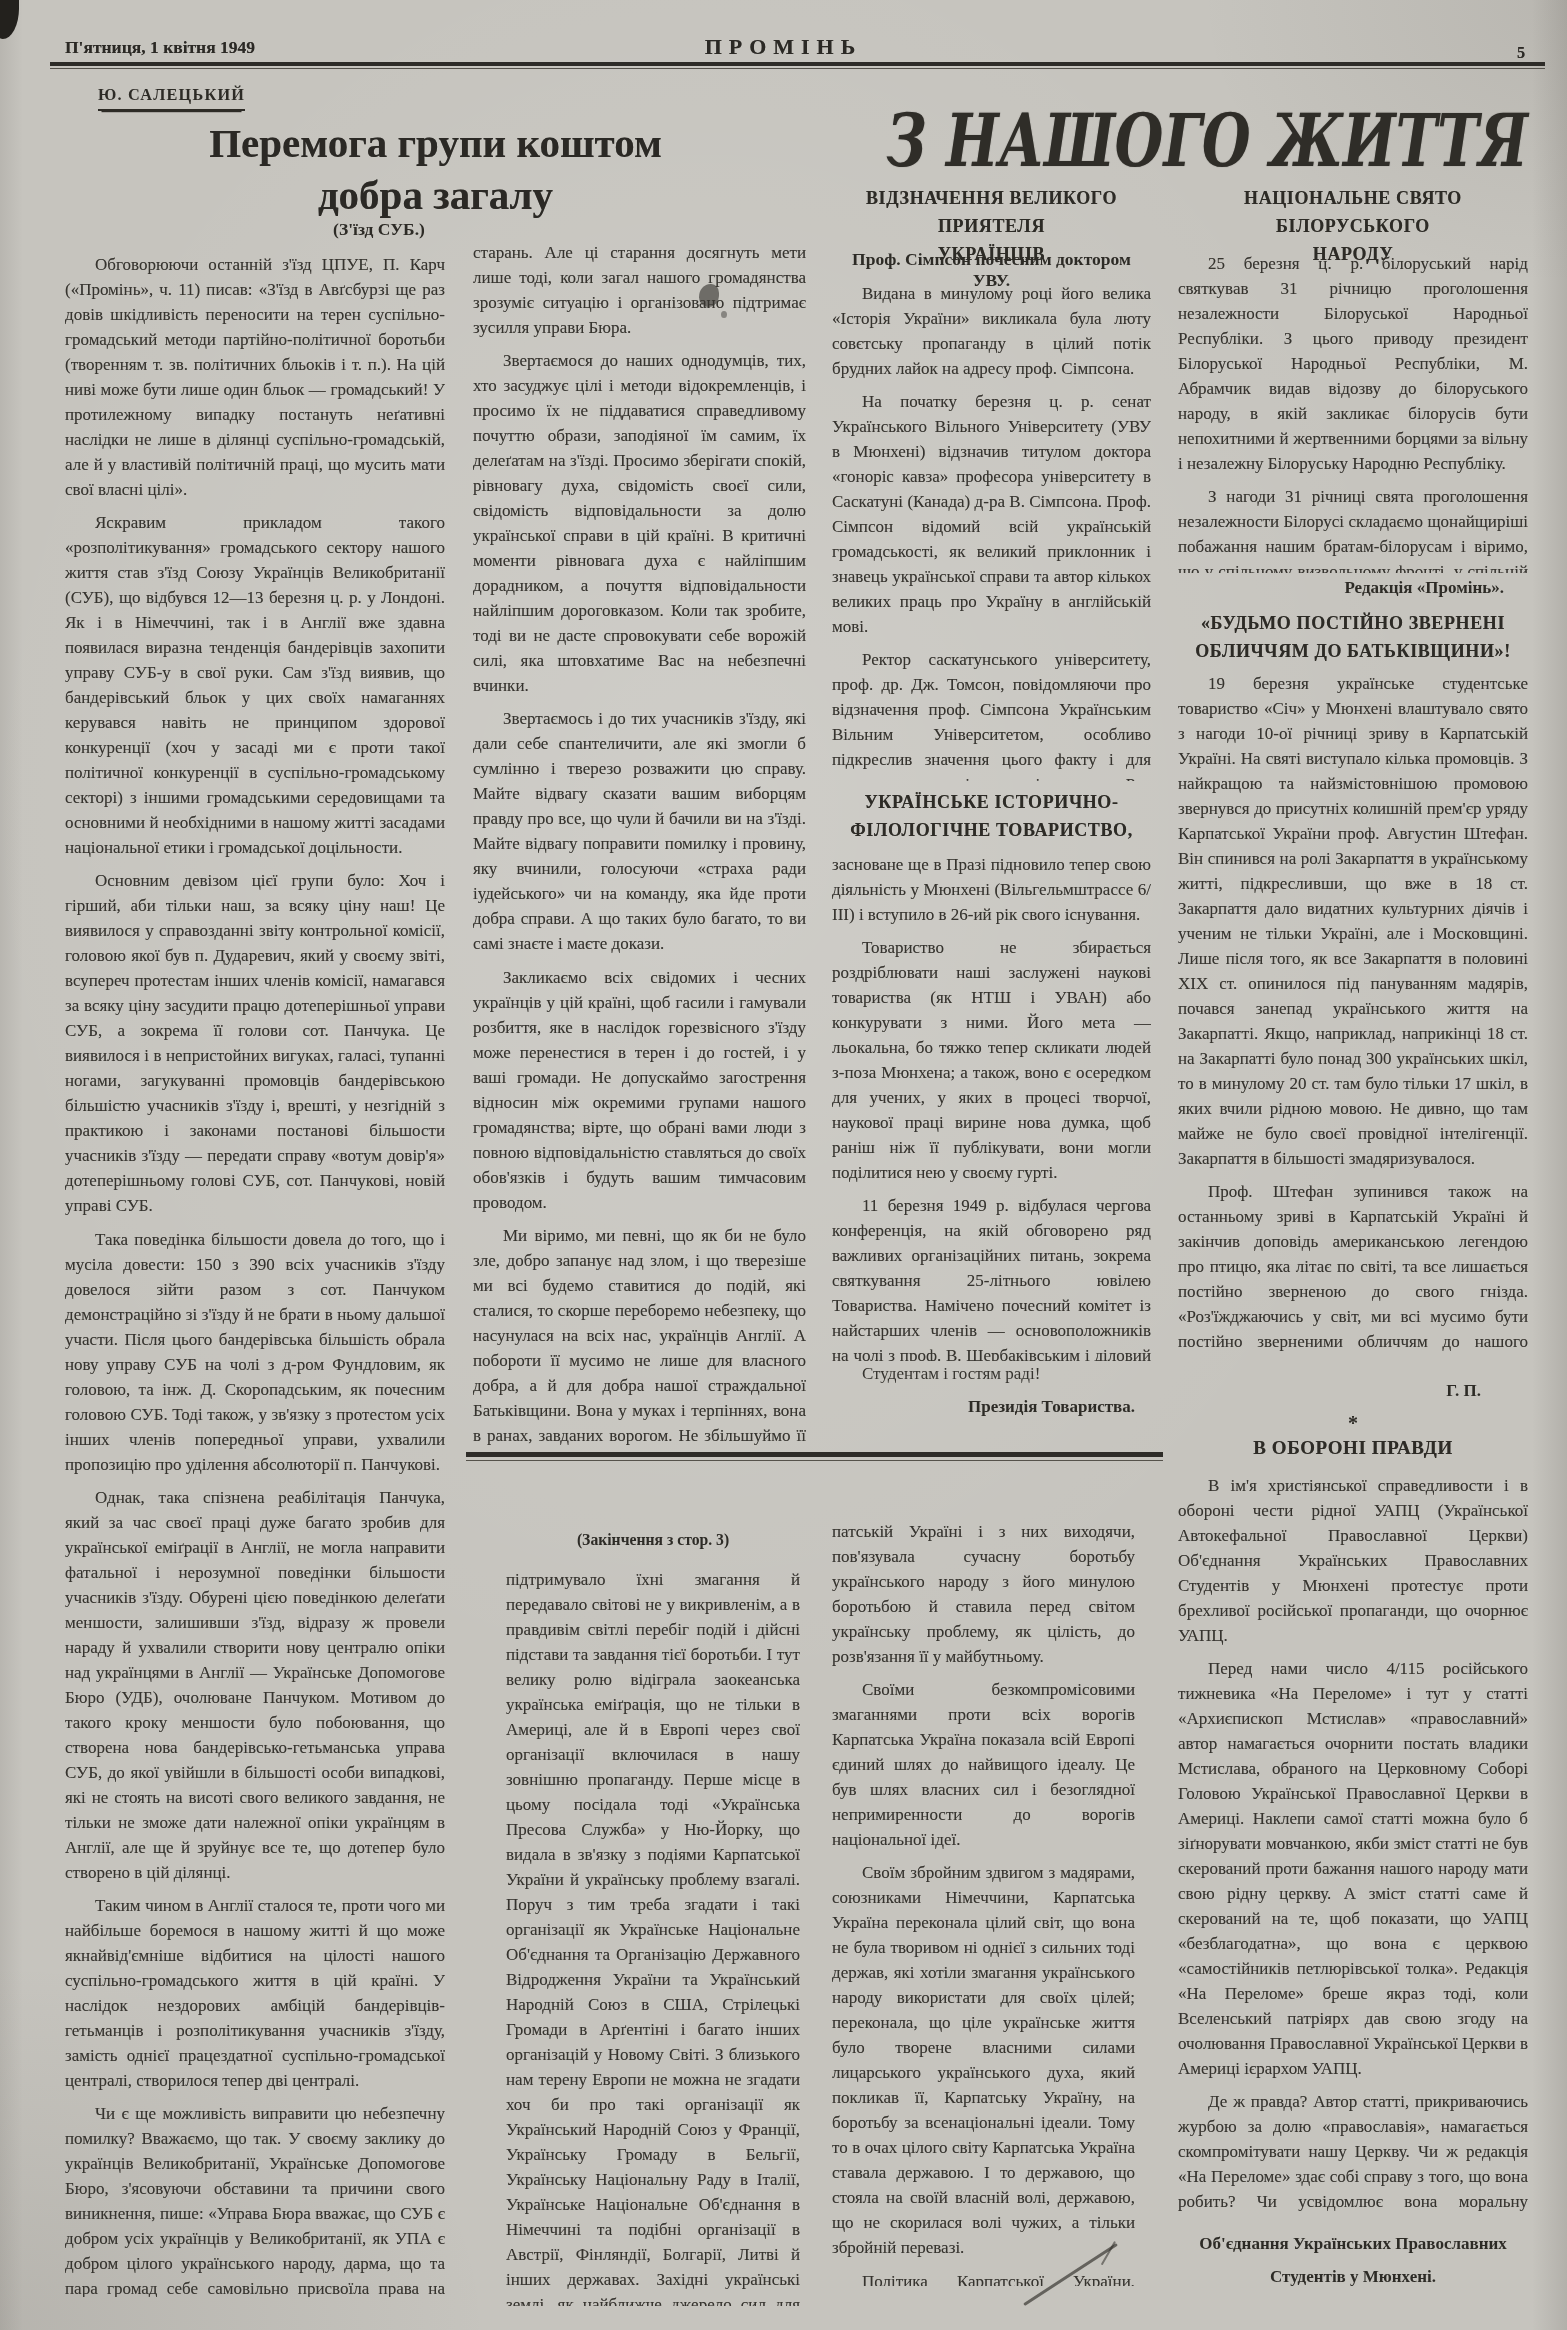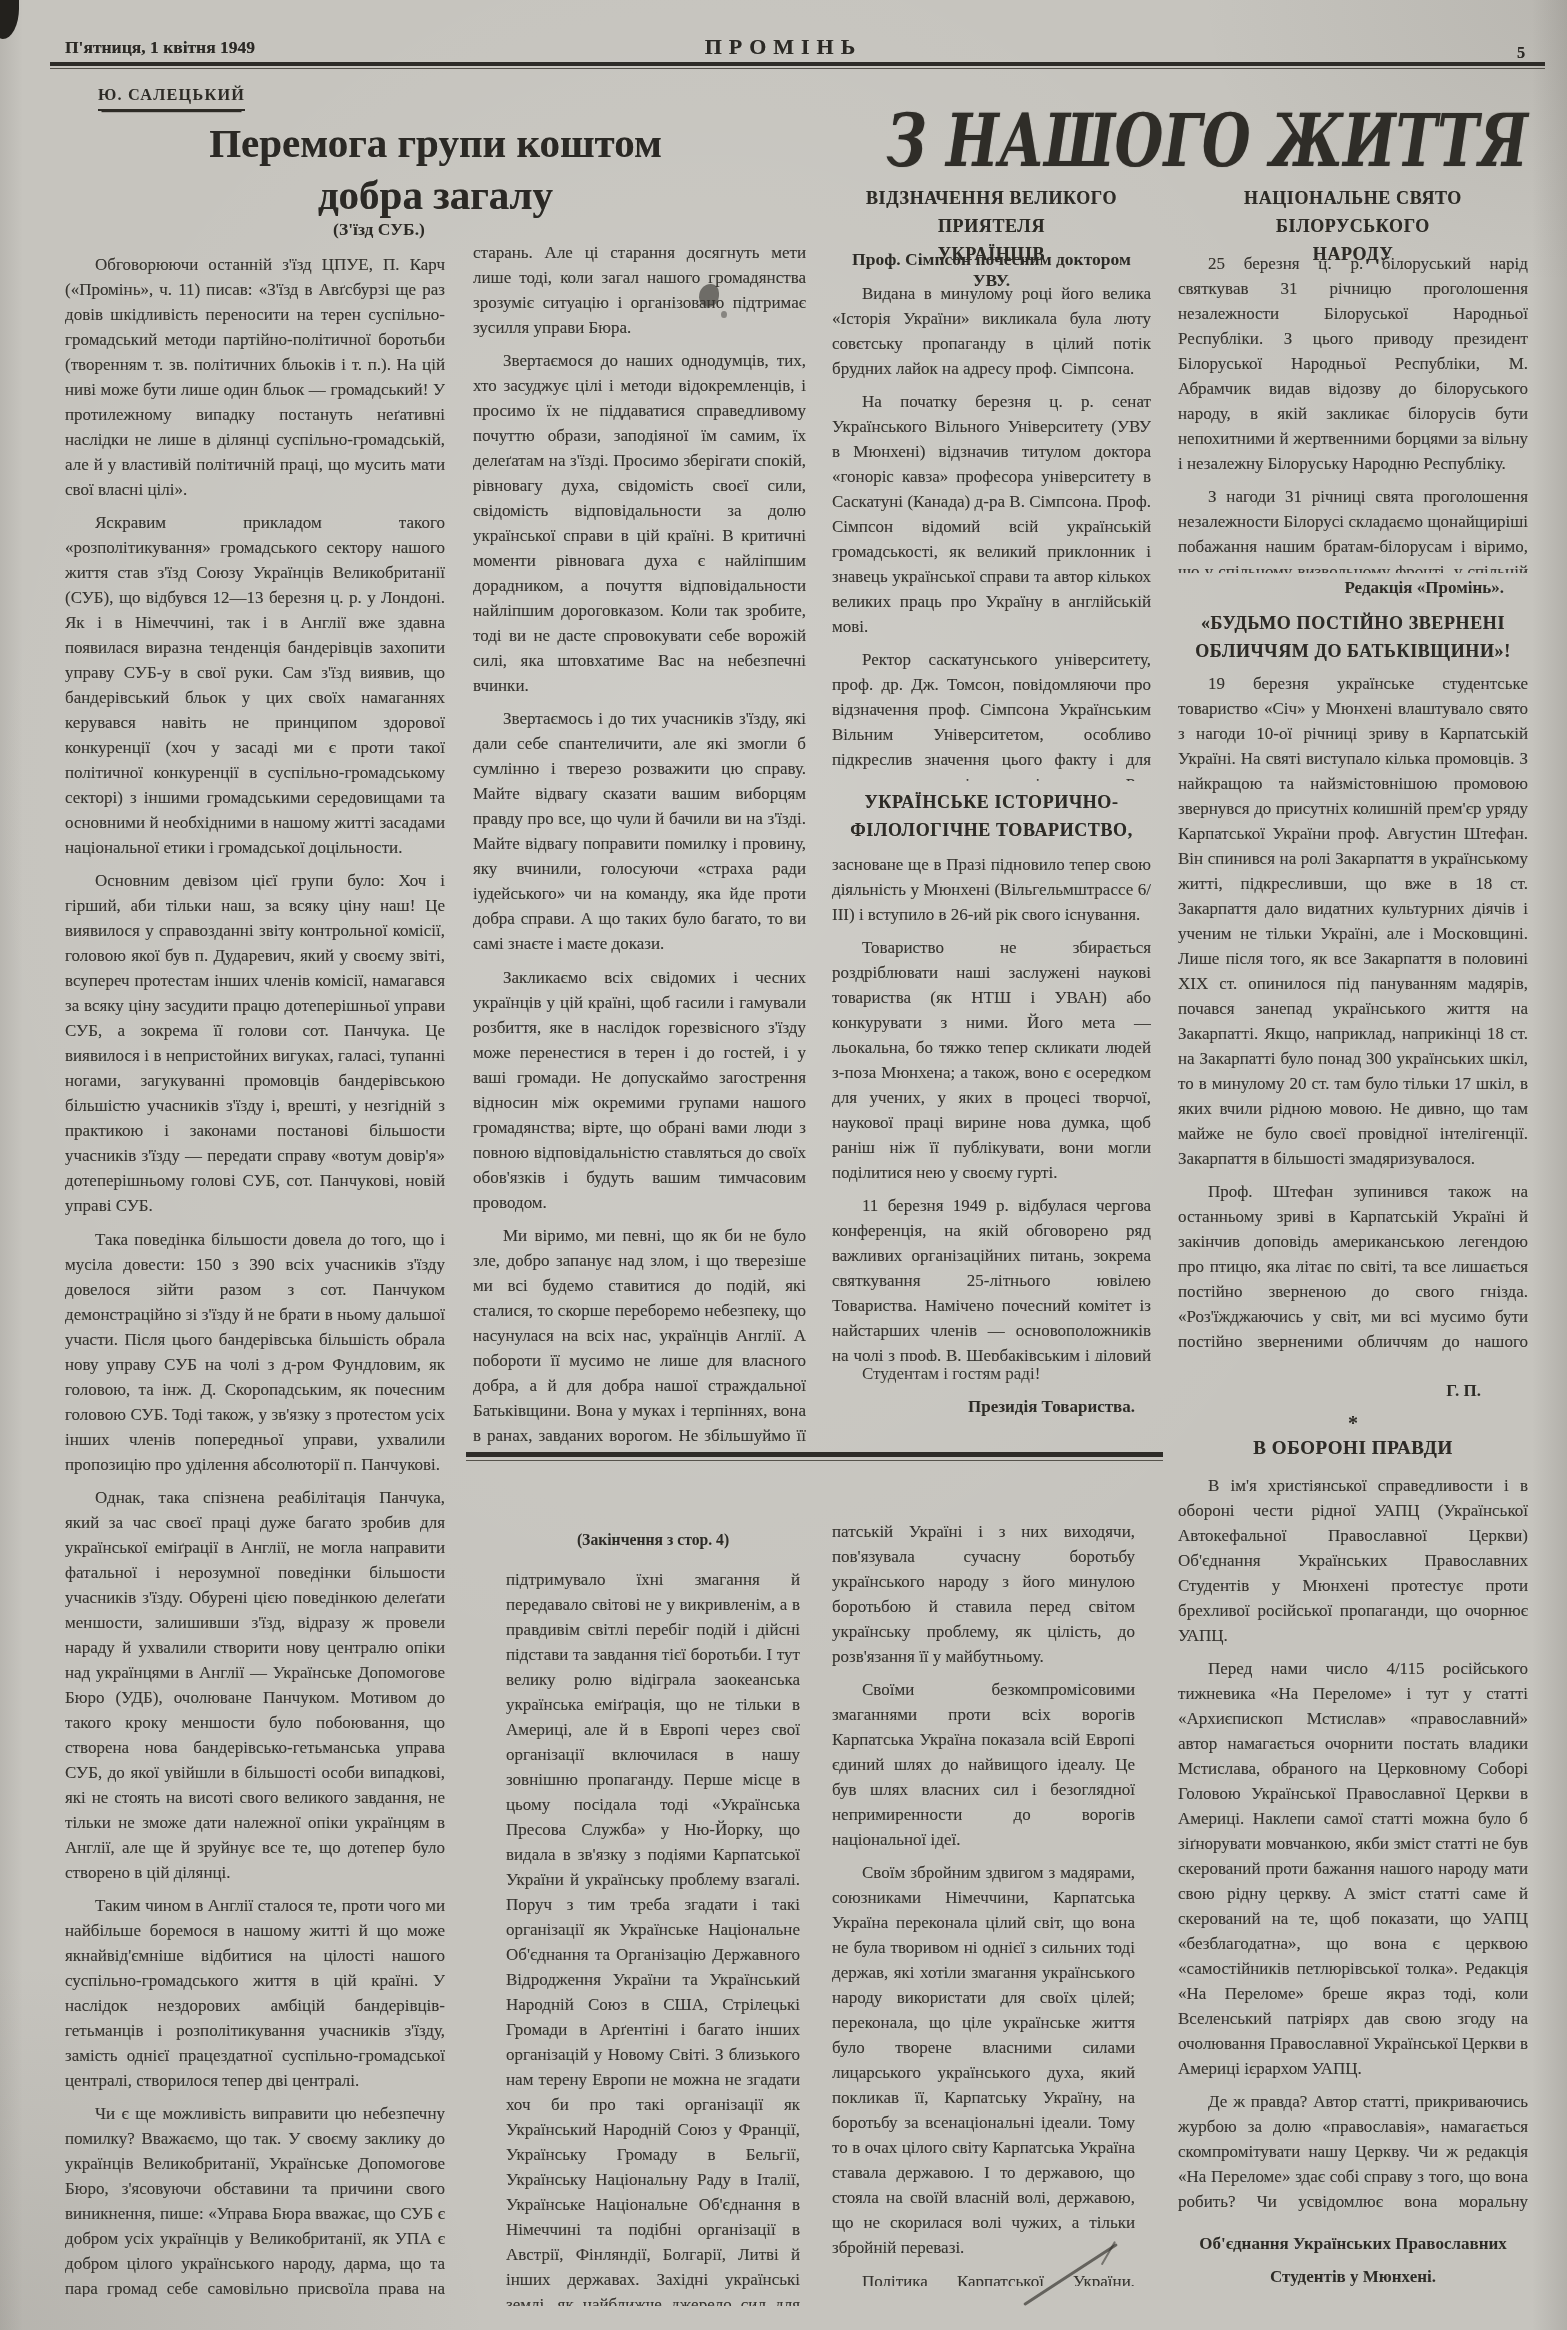--- a/index.html
+++ b/index.html
@@ -128,21 +128,21 @@
       <p>Перед нами число 4/115 російського тижневика «На Переломе» і тут у статті «Архиєпископ Мстислав» «православний» автор намагається очорнити постать владики Мстислава, обраного на Церковному Соборі Головою Української Православної Церкви в Америці. Наклепи самої статті можна було б зіґнорувати мовчанкою, якби зміст статті не був скерований проти бажання нашого народу мати свою рідну церкву. А зміст статті саме й скерований на те, щоб показати, що УАПЦ «безблагодатна», що вона є церквою «самостійників петлюрівської толка». Редакція «На Переломе» бреше якраз тоді, коли Вселенський патріярх дав свою згоду на очолювання Православної Української Церкви в Америці ієрархом УАПЦ.</p>
       <p>Де ж правда? Автор статті, прикриваючись журбою за долю «православія», намагається скомпромітувати нашу Церкву. Чи ж редакція «На Переломе» здає собі справу з того, що вона робить? Чи усвідомлює вона моральну відповідальність, яку бере на себе, опублікувавши явно наклепницьку статтю, скеровану насамперед проти української нації? Стаття, яка своїм неводом не ловить правди, виступає ніби в обороні правди й ієрархів УАПЦ!</p>
     </div>
   <div class="abs sig center" style="left:1178px;top:2227px;width:350px;line-height:33px;">
     <div>Об'єднання Українських Православних</div>
     <div>Студентів у Мюнхені.</div>
   </div>
 
   <div class="abs rule" style="left:466px;top:1452px;width:697px;height:4.7px;"></div>
   <div class="abs rule-thin" style="left:466px;top:1460px;width:697px;height:1.2px;"></div>
-  <div class="abs subhead center" style="left:506px;top:1531px;width:294px;font-size:15.7px;">(Закінчення з стор. 4)</div>
+  <div class="abs subhead center" style="left:506px;top:1531px;width:294px;font-size:15.7px;">(Закінчення з стор. 3)</div>
   <div class="abs colbody colclip cont" style="left:506px;top:1567px;width:294px;height:739px;">
       <p>підтримувало їхні змагання й передавало світові не у викривленім, а в правдивім світлі перебіг подій і дійсні підстави та завдання тієї боротьби. І тут велику ролю відіграла заокеанська українська еміґрація, що не тільки в Америці, але й в Европі через свої організації включилася в нашу зовнішню пропаганду. Перше місце в цьому посідала тоді «Українська Пресова Служба» у Ню-Йорку, що видала в зв'язку з подіями Карпатської України й українську проблему взагалі. Поруч з тим треба згадати і такі організації як Українське Національне Об'єднання та Організацію Державного Відродження України та Український Народній Союз в США, Стрілецькі Громади в Арґентіні і багато інших організацій у Новому Світі. З близького нам терену Европи не можна не згадати хоч би про такі організації як Український Народній Союз у Франції, Українську Громаду в Бельгії, Українську Національну Раду в Італії, Українське Національне Об'єднання в Німеччині та подібні організації в Австрії, Фінляндії, Болгарії, Литві й інших державах. Західні українські землі, як найближче джерело сил для Закарпаття, були справжнім резервуаром моральної і матеріяльної допомоги.</p>
     </div>
   <div class="abs colbody colclip cont" style="left:832px;top:1519px;width:303px;height:767px;">
       <p>патській Україні і з них виходячи, пов'язувала сучасну боротьбу українського народу з його минулою боротьбою й ставила перед світом українську проблему, як цілість, до розв'язання її у майбутньому.</p>
       <p>Своїми безкомпромісовими змаганнями проти всіх ворогів Карпатська Україна показала всій Европі єдиний шлях до найвищого ідеалу. Це був шлях власних сил і безоглядної непримиренности до ворогів національної ідеї.</p>
       <p>Своїм збройним здвигом з мадярами, союзниками Німеччини, Карпатська Україна переконала цілий світ, що вона не була творивом ні однієї з сильних тоді держав, які хотіли змагання українського народу використати для своїх цілей; переконала, що ціле українське життя було творене власними силами лицарського українського духа, який покликав її, Карпатську Україну, на боротьбу за всенаціональні ідеали. Тому то в очах цілого світу Карпатська Україна ставала державою. І то державою, що стояла на своїй власній волі, державою, що не скорилася волі чужих, а тільки збройній перевазі.</p>
       <p>Політика Карпатської України, скерована на волю її народу, поставила її, як першу державу в світі, що дала збройний опір брунатному імперіялізмові. У героїчних подіях того часу і коріння боротьби її народу. Карпатська Україна своєю боротьбою вписалася в історію свого народу та в серцях усього українського народу…</p>
     </div>
 

